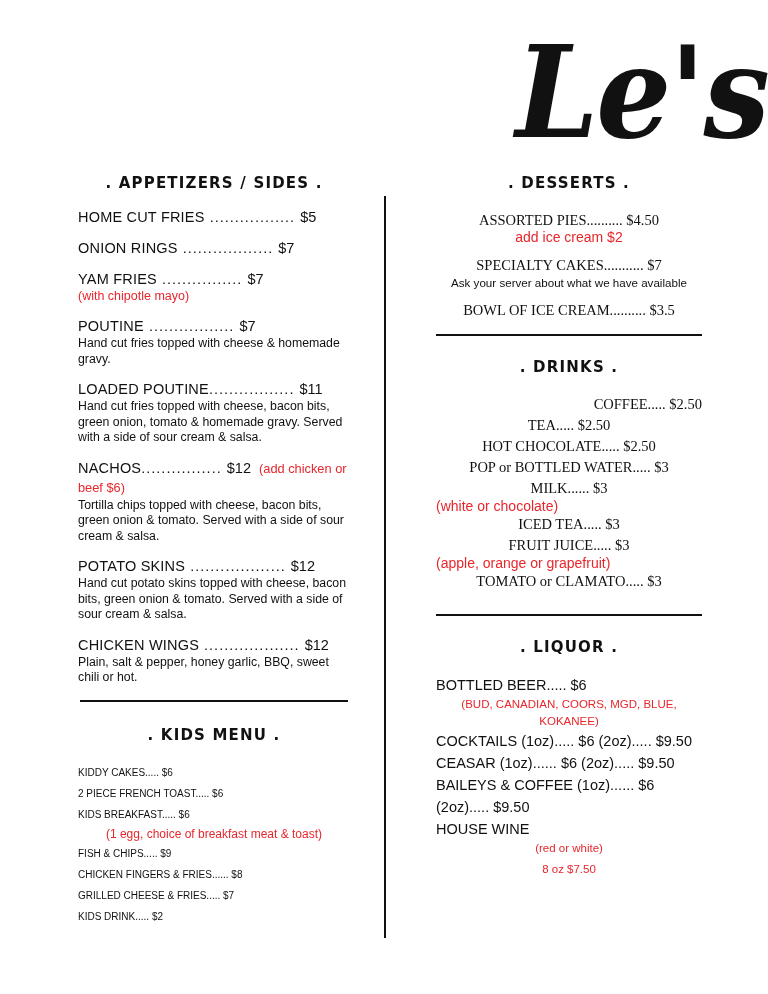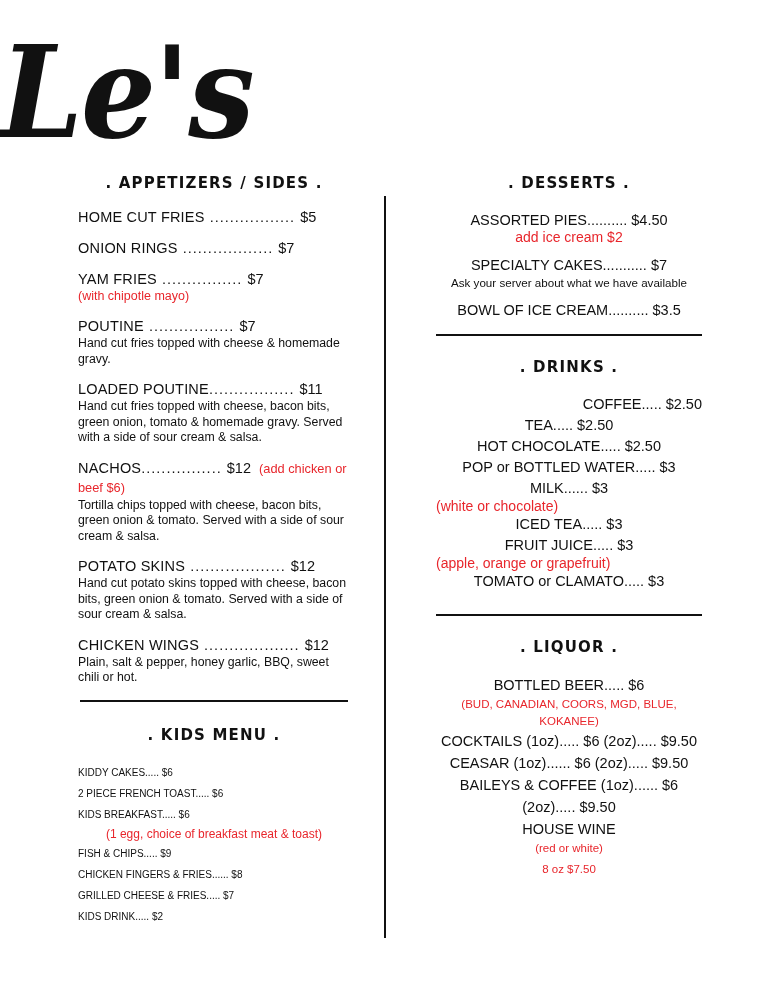--- a/index.html
+++ b/index.html
@@ -18,21 +18,21 @@
   }
   .page {
     width: 768px;
     height: 994px;
     position: relative;
     padding: 0;
   }
 
   
   .logo-wrap {
-    text-align: left;
+    text-align: right;
     padding-top: 18px;
     height: 170px;
   }
   .logo {
     font-family: "DejaVu Serif", serif;
     font-style: italic;
     font-weight: 700;
     font-size: 118px;
     line-height: 150px;
     letter-spacing: -2px;
@@ -105,20 +105,21 @@
   }
 
   
   .c-item {
     text-align: center;
     margin-bottom: 10px;
   }
   .c-line {
     font-size: 14.5px;
     line-height: 20px;
+    font-family: Liberation Serif, serif;
   }
   .c-sub {
     font-size: 11.6px;
     line-height: 15px;
     color: #111111;
   }
   .c-sub-red {
     font-size: 14px;
     line-height: 15px;
     color: #e8262c;
@@ -150,21 +151,21 @@
   }
   .kids-red {
     text-align: center;
     color: #e8262c;
     font-size: 12px;
     line-height: 18px;
   }
 
   
   .liq-line {
-    text-align: center;
+    text-align: left;
     font-size: 14.5px;
     line-height: 22px;
   }
   .liq-red-small {
     text-align: center;
     color: #e8262c;
     font-size: 11.5px;
     line-height: 17px;
   }
 </style>

